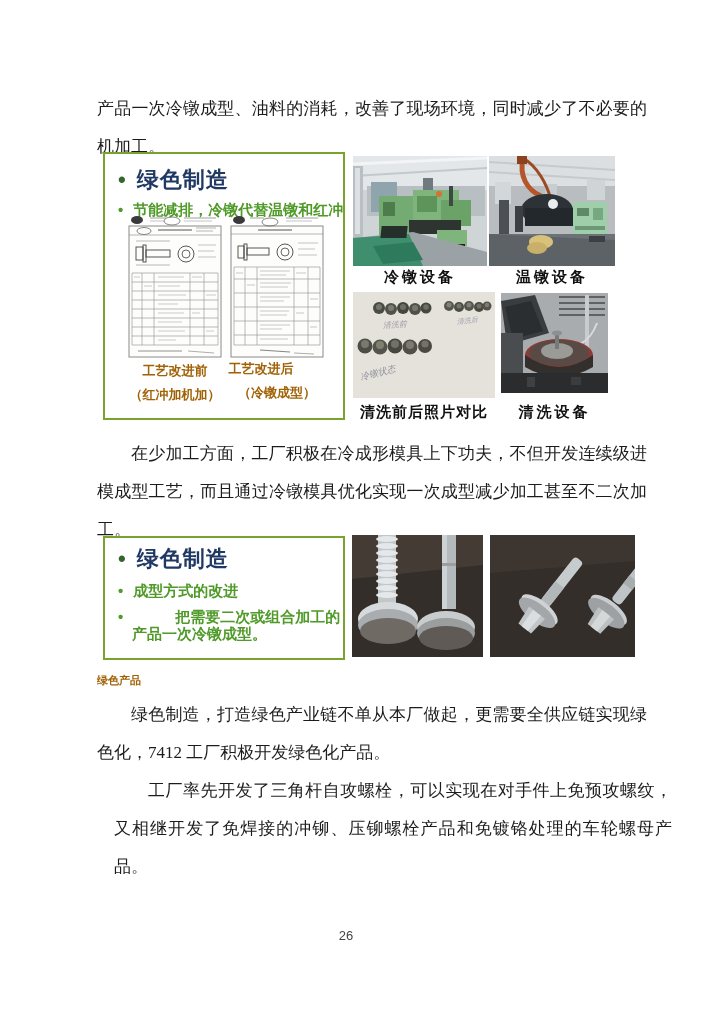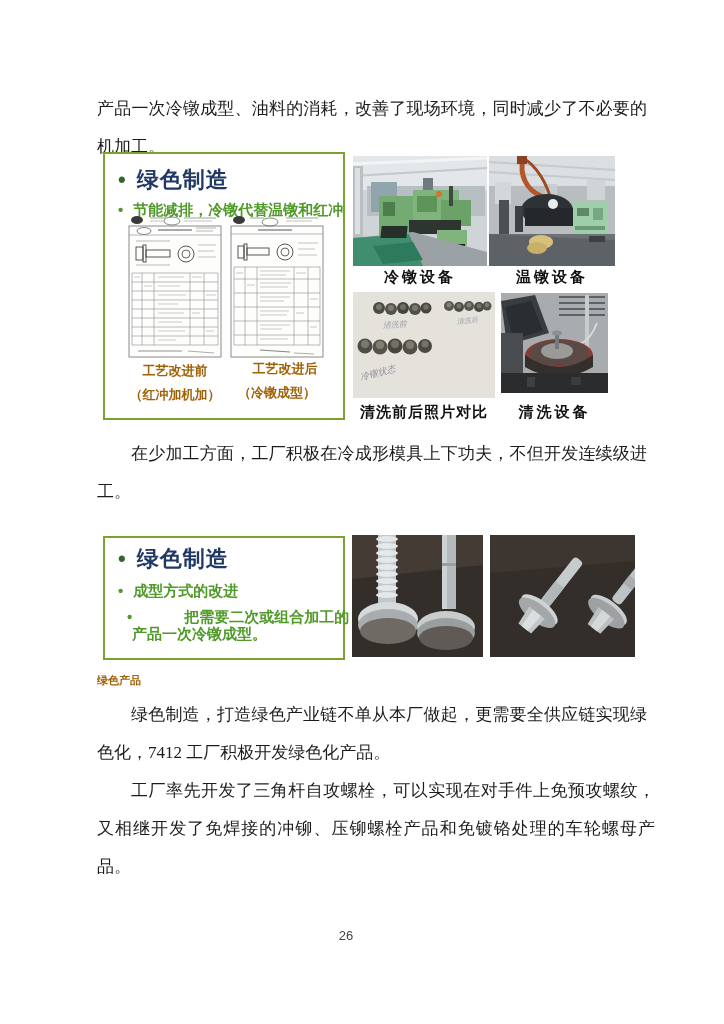--- a/index.html
+++ b/index.html
@@ -169,21 +169,21 @@
           <line x1="80" y1="84" x2="88" y2="84"></line>
         <line x1="66" y1="98" x2="74" y2="98"></line>
           <line x1="80" y1="112" x2="87" y2="112"></line>
       </g>
       <line x1="30" y1="135" x2="60" y2="137" stroke="#777" stroke-width="0.9"></line>
       <line x1="64" y1="138" x2="84" y2="139" stroke="#999" stroke-width="0.8"></line>
     </svg>
 
     <div class="abs doc-caption" style="left:10px;top:208px;width:120px;">工艺改进前</div>
     <div class="abs doc-caption" style="left:10px;top:232px;width:120px;">（红冲加机加）</div>
-    <div class="abs doc-caption" style="left:120px;top:206px;width:120px;">工艺改进后</div>
+    <div class="abs doc-caption" style="left:96px;top:206px;width:120px;">工艺改进后</div>
     <div class="abs doc-caption" style="left:112px;top:230px;width:120px;">（冷镦成型）</div>
   </div>
 
   <svg class="abs photo" style="left:353px;top:156px;" width="134" height="110" viewBox="0 0 134 110">
     <rect width="134" height="110" fill="#cfd4d7"></rect>
     <rect y="0" width="134" height="34" fill="#e3e7e9"></rect>
     <line x1="0" y1="8" x2="134" y2="2" stroke="#f2f4f5" stroke-width="3"></line>
     <line x1="0" y1="20" x2="134" y2="12" stroke="#c2c8cb" stroke-width="2"></line>
     <rect x="0" y="10" width="10" height="72" fill="#b9c0c4"></rect>
     <rect x="2" y="12" width="5" height="66" fill="#dde1e3"></rect>
@@ -316,27 +316,28 @@
     <rect y="80" width="107" height="20" fill="#2a2c2e"></rect>
     <rect x="26" y="84" width="8" height="10" fill="#3e4042"></rect>
     <rect x="70" y="84" width="10" height="8" fill="#3a3c3e"></rect>
   </svg>
 
   <div class="abs photo-caption" style="left:353px;top:403px;width:142px;letter-spacing:1px;">清洗前后照片对比</div>
   <div class="abs photo-caption" style="left:501px;top:403px;width:107px;">清洗设备</div>
 
   <div class="abs body-text" style="left:97px;top:435px;width:550px;">
     <div class="jline indent">在少加工方面，工厂积极在冷成形模具上下功夫，不但开发连续级进</div>
+    <div class="jline">模成型工艺，而且通过冷镦模具优化实现一次成型减少加工甚至不二次加</div>
     <div class="jline-last">工。</div>
   </div>
 
   <div class="abs greenbox" style="left:103px;top:536px;width:242px;height:124px;">
     <div class="abs box-title" style="left:13px;top:6px;"><span class="bullet bullet-navy">•</span><span>绿色制造</span></div>
     <div class="abs box-sub" style="left:13px;top:44px;"><span class="bullet">•</span><span>成型方式的改进</span></div>
-    <div class="abs box-sub" style="left:22px;top:70px;"><span class="bullet" style="margin-right:52px;">•</span><span>把需要二次或组合加工的</span></div>
+    <div class="abs box-sub" style="left:13px;top:70px;"><span class="bullet" style="margin-right:52px;">•</span><span>把需要二次或组合加工的</span></div>
     <div class="abs box-sub" style="left:27px;top:87px;">产品一次冷镦成型。</div>
   </div>
 
   <svg class="abs photo" style="left:352px;top:535px;" width="131" height="122" viewBox="0 0 131 122">
     <rect width="131" height="122" fill="#39322d"></rect>
     <rect width="131" height="122" fill="#2e2a26" opacity="0.5"></rect>
     <polygon points="0,0 131,0 131,30 0,44" fill="#443b34"></polygon>
 
     <g>
       <rect x="26" y="0" width="18" height="70" fill="#c2c7ca"></rect>
@@ -389,20 +390,20 @@
     </g>
   </svg>
 
   <div class="abs heading" style="left:97px;top:673px;">绿色产品</div>
 
   <div class="abs body-text" style="left:97px;top:696px;width:550px;">
     <div class="jline indent">绿色制造，打造绿色产业链不单从本厂做起，更需要全供应链实现绿</div>
     <div class="jline-last">色化，7412 工厂积极开发绿色化产品。</div>
   </div>
 
-  <div class="abs body-text" style="left:97px;top:772px;width:558px;">
+  <div class="abs body-text" style="left:114px;top:772px;width:558px;">
     <div class="jline indent">工厂率先开发了三角杆自攻螺栓，可以实现在对手件上免预攻螺纹，</div>
     <div class="jline-last">又相继开发了免焊接的冲铆、压铆螺栓产品和免镀铬处理的车轮螺母产品。</div>
   </div>
 
   <div class="abs pagenum" style="left:0;top:928px;width:692px;">26</div>
 
 </div>
 
 </body></html>

